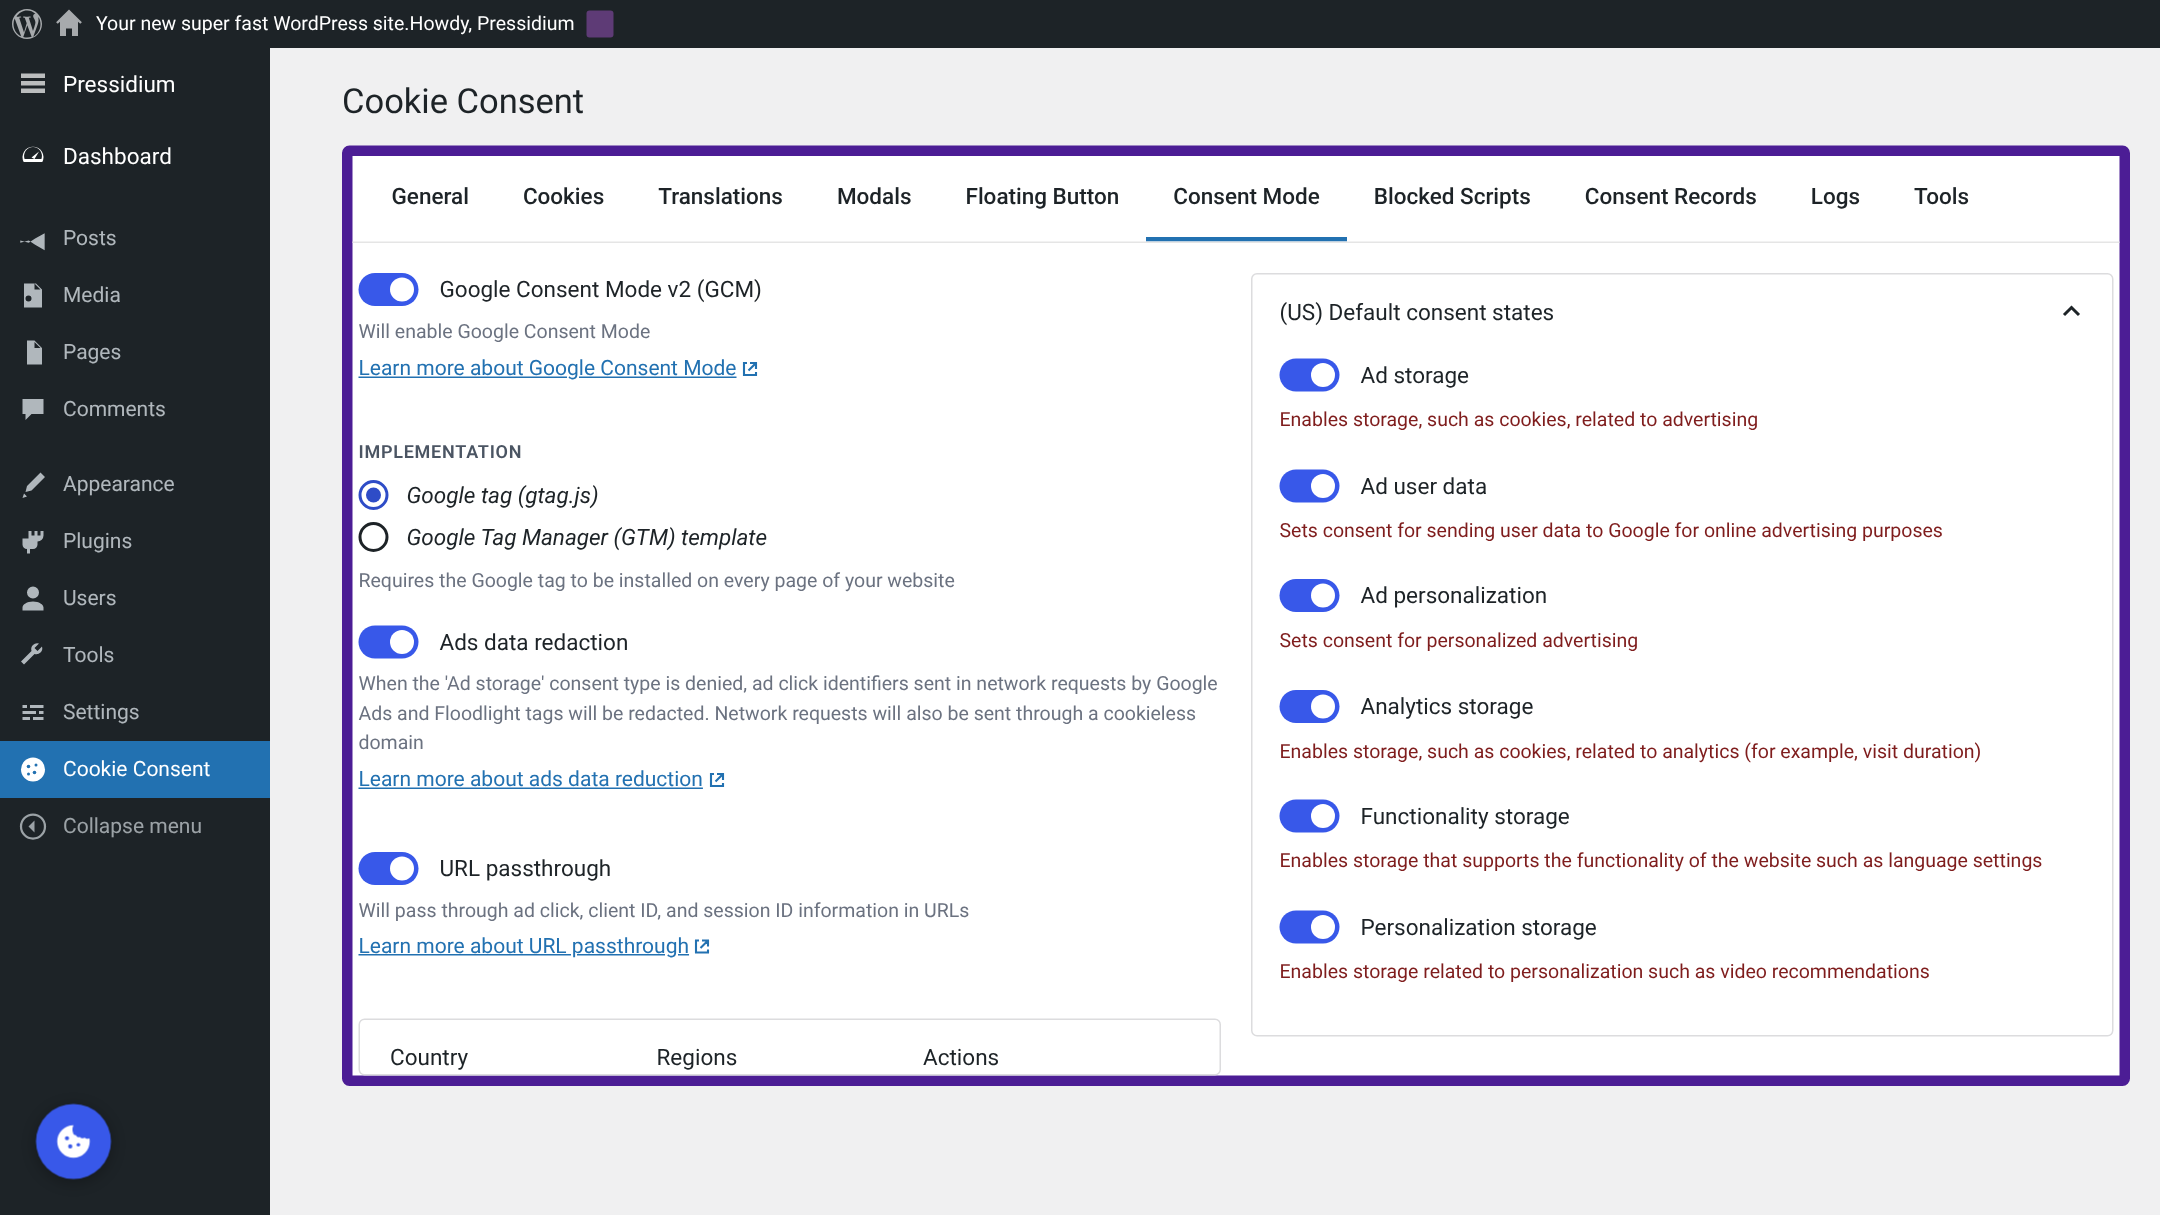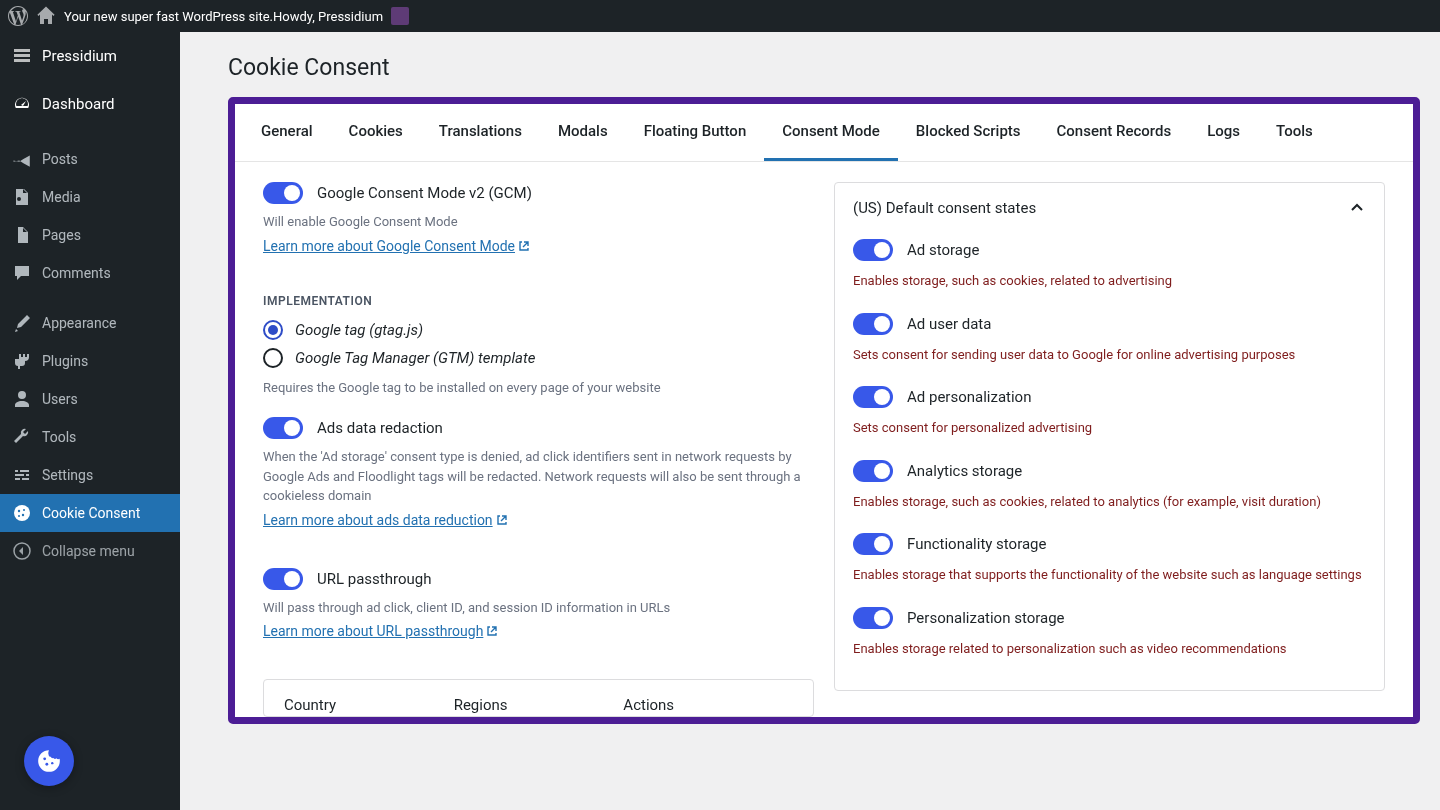--- a/index.html
+++ b/index.html
@@ -19,21 +19,21 @@
 .sidebar-icon { width: 20px; height: 20px; display: inline-flex; align-items: center; justify-content: center; }
 .sidebar-icon svg { width: 20px; height: 20px; fill: currentColor; }
 .collapse-item { color: rgba(240,246,252,0.6); }
 .main { flex: 1; overflow-y: auto; padding: 12px 20px 40px; }
 .page-title { font-size: 23px; font-weight: 400; margin: 10px 0 16px; color: #1d2327; }
 .page-subtitle { font-size: 14px; margin-bottom: 24px; color: #3c434a; }
 .panel { background: #fff; border: 7px solid #4c1d95; border-radius: 5px; }
 .tabs { display: flex; border-bottom: 1px solid #e5e5e5; padding: 0 8px; overflow-x: auto; }
 .tab { padding: 18px 18px; font-size: 15px; font-weight: 500; color: #1d2327; cursor: pointer; border-bottom: 3px solid transparent; white-space: nowrap; }
 .tab.active { border-bottom-color: #2271b1; }
-.content { display: flex; gap: 20px; padding: 20px 28px 0; }
+.content { display: flex; gap: 20px; padding: 20px 4px 0; }
 .col-left { flex: 1; min-width: 0; }
 .col-right { flex: 1; min-width: 0; }
 .setting-row { display: flex; align-items: center; gap: 14px; margin-bottom: 8px; }
 .setting-label { font-size: 15px; color: #1d2327; }
 .setting-desc { font-size: 13px; color: #6b7280; line-height: 1.5; margin-bottom: 6px; }
 .link { color: #2271b1; text-decoration: underline; font-size: 14px; cursor: pointer; display: inline-flex; align-items: center; gap: 3px; margin-bottom: 20px; }
 .ext-icon { width: 12px; height: 12px; }
 .section-heading { font-size: 12px; font-weight: 600; letter-spacing: 0.5px; text-transform: uppercase; color: #4b5563; margin-bottom: 12px; }
 .radio-row { display: flex; align-items: center; gap: 12px; margin-bottom: 8px; cursor: pointer; font-style: italic; }
 .radio { width: 20px; height: 20px; border: 2px solid #1d2327; border-radius: 50%; display: inline-flex; align-items: center; justify-content: center; flex-shrink: 0; }

